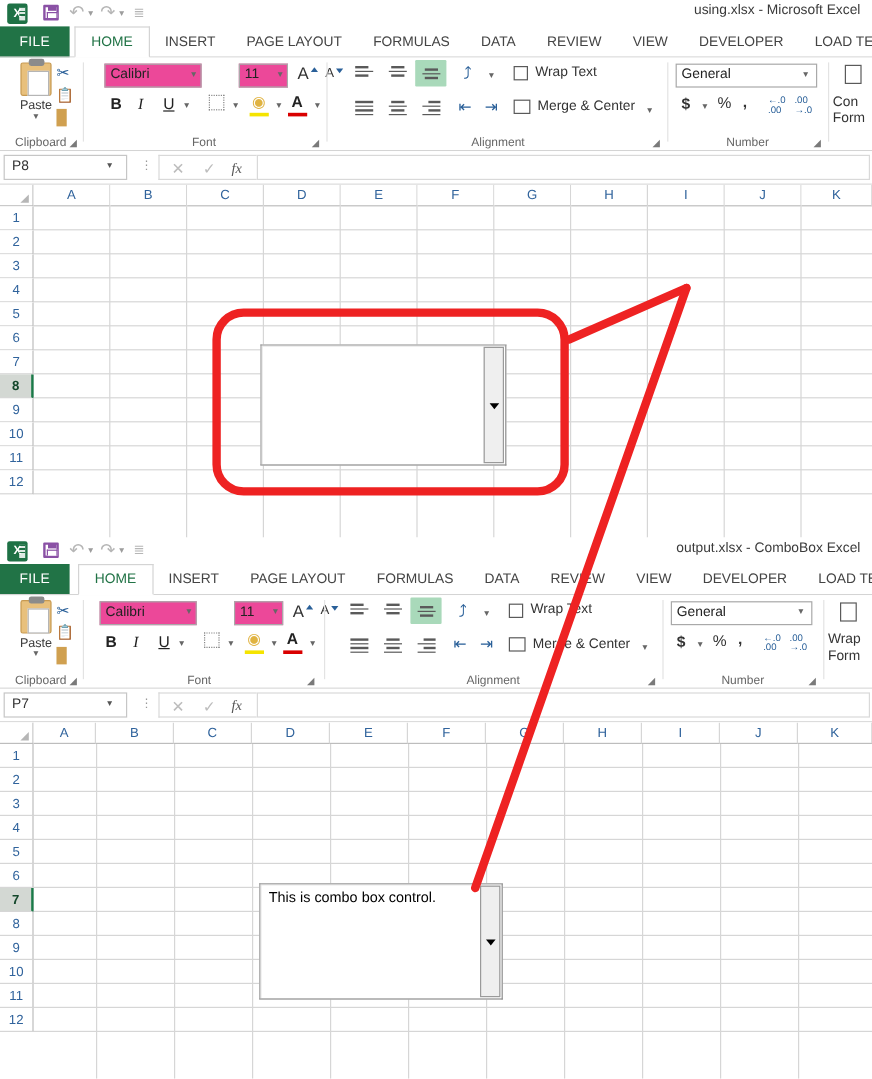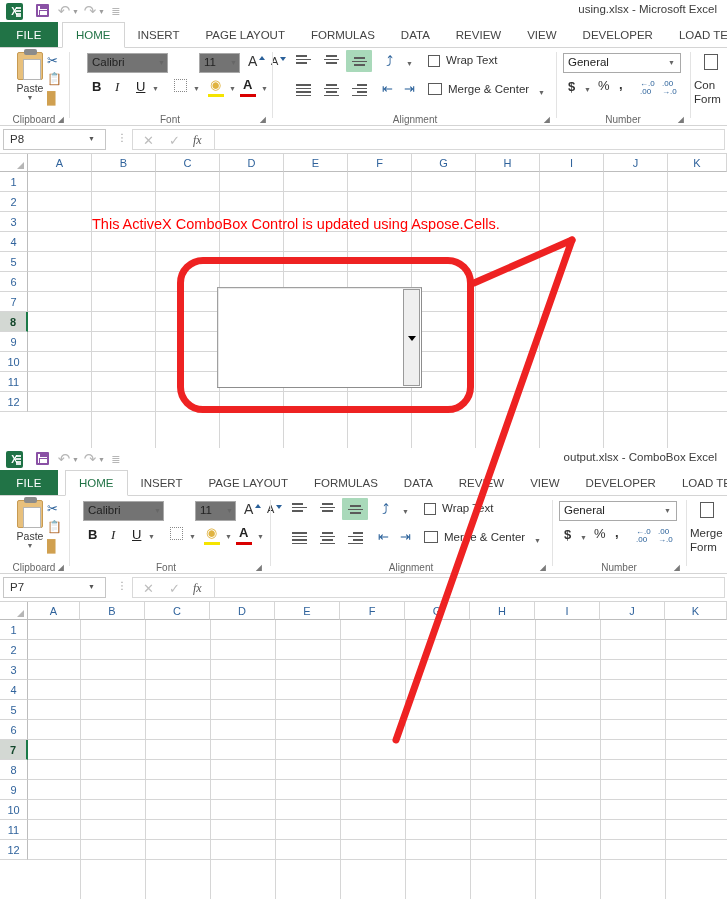--- a/index.html
+++ b/index.html
@@ -88,21 +88,21 @@
   .clip-ico::after {
     content:""; position:absolute; left:5px; top:6px; width:16px; height:19px;
     background:#fff; border:1px solid #b5b5b5;
   }
   .paste-lbl { font-size: 10.5px; color: #3b3b3b; margin-top: 2px; }
   .paste-caret { font-size: 7px; color: #666; }
   .mini-ico { position: absolute; font-size: 13px; color: #2a6099; }
 
   
   .fnt-name {
-    position: absolute; border: 1px solid #a9a9a9; background: #737373;
+    position: absolute; border: 1px solid #a9a9a9; background: #ec4899;
     height: 20px; font-size: 11.5px; color: #222; padding: 2px 14px 0 4px;
   }
   .fnt-caret { position: absolute; font-size: 7px; color: #666; }
   .aa-big { position: absolute; font-size: 14px; color: #333; }
   .aa-sm  { position: absolute; font-size: 11px; color: #333; }
   .tri-blue { position: absolute; width: 0; height: 0; border-left: 3px solid transparent; border-right: 3px solid transparent; }
   .fbtn { position: absolute; font-size: 13px; color: #222; }
 
   
   .lines-ico { position: absolute; width: 15px; height: 11px; }
@@ -412,21 +412,20 @@
           <div class="hline" style="top:119px;"></div>
         <div class="hline" style="top:139px;"></div>
           <div class="hline" style="top:159px;"></div>
         <div class="hline" style="top:179px;"></div>
           <div class="hline" style="top:199px;"></div>
         <div class="hline" style="top:219px;"></div>
           <div class="hline" style="top:239px;"></div>
       </div>
     </div>
 
-    <div class="sheet-note" style="left:92px; top:216px;">This ActiveX ComboBox Control is updated using Aspose.Cells.</div>
 
     <div class="hl-rect" style="left:177px; top:257px; width:297px; height:156px;"></div>
 
     <div class="combobox" style="left:217px; top:287px; width:205px; height:101px;">
       <span class="combo-text"></span>
       <span class="combo-btn"></span>
     </div>
   </div>
 
   <div class="excel-window win2">
@@ -572,21 +571,21 @@
         <span class="sym" style="left:61px; top:29px; font-weight:bold;">,</span>
         <span class="dec-ico" style="left:82px; top:32px; color:#2a6099;">←.0<br>.00</span>
         <span class="dec-ico" style="left:104px; top:32px; color:#2a6099;">.00<br>→.0</span>
         <div class="grp-label">Number</div>
         <div class="dlg-launch" style="right:4px;">◢</div>
       </div>
       <div class="grp-sep" style="left:686px;"></div>
 
       <div class="grp" style="left:688px; width:39px;">
         <span class="box-ico" style="left:12px; top:6px; width:14px; height:16px;"></span>
-        <span class="txt-lbl" style="left:2px; top:31px;">Merge</span>
+        <span class="txt-lbl" style="left:2px; top:31px;">Wrap</span>
         <span class="txt-lbl" style="left:2px; top:45px;">Form</span>
       </div>
     </div>
 
     <div class="fbar">
       <div class="namebox">P7</div>
       <span class="namebox-caret">▼</span>
       <span class="fbar-dots">⋮</span>
       <div class="fbar-btns">
         <span class="fb-x">✕</span>
@@ -646,20 +645,24 @@
           <div class="hline" style="top:119px;"></div>
         <div class="hline" style="top:139px;"></div>
           <div class="hline" style="top:159px;"></div>
         <div class="hline" style="top:179px;"></div>
           <div class="hline" style="top:199px;"></div>
         <div class="hline" style="top:219px;"></div>
           <div class="hline" style="top:239px;"></div>
       </div>
     </div>
 
+    <div class="combobox" style="left:216px; top:288px; width:203px; height:97px;">
+      <span class="combo-text">This is combo box control.</span>
+      <span class="combo-btn"></span>
+    </div>
   </div>
 
   <svg class="annot-svg" viewBox="0 0 727 899">
     <g stroke="#ee2222" stroke-width="7" fill="none" stroke-linecap="round" stroke-linejoin="round">
       <path d="M 474 283 L 572 240"></path>
       <path d="M 572 240 L 396 740"></path>
     </g>
   </svg>
 
 </div>

